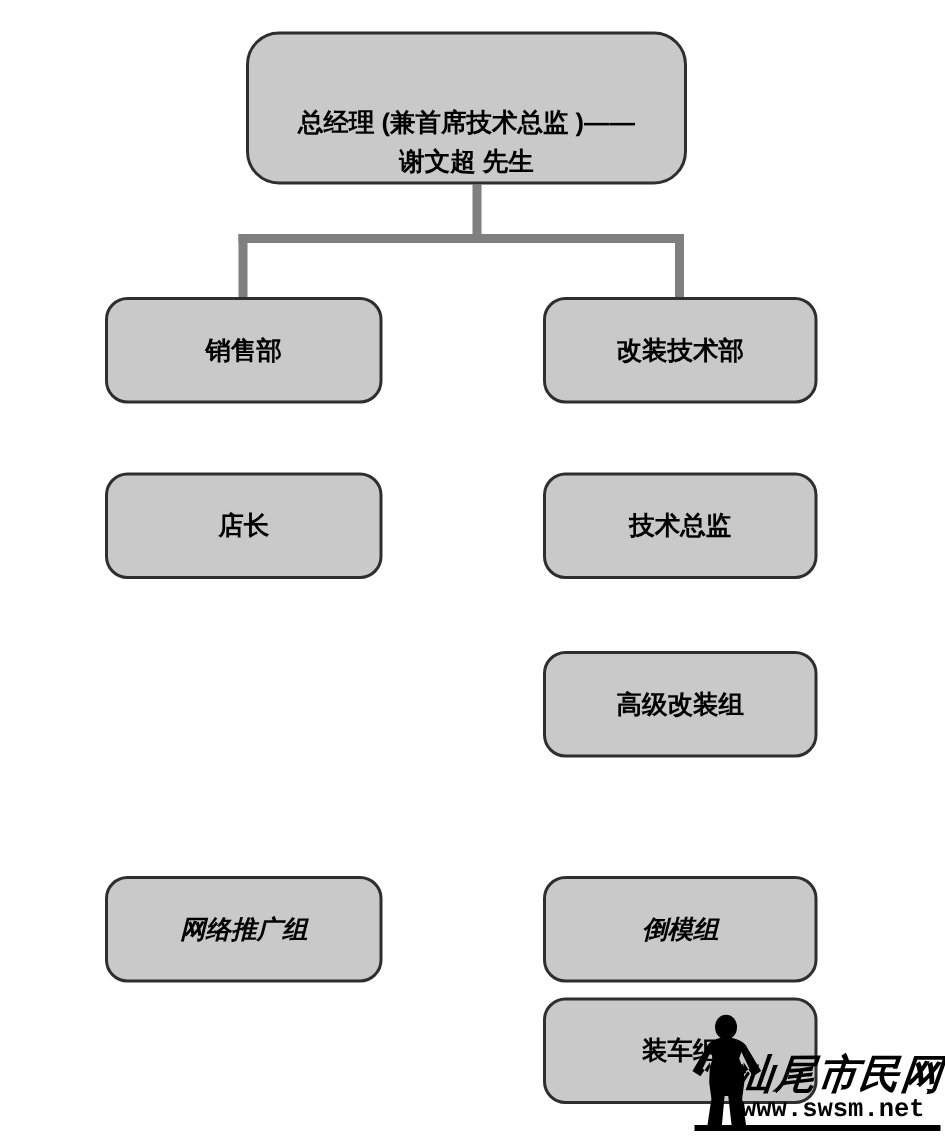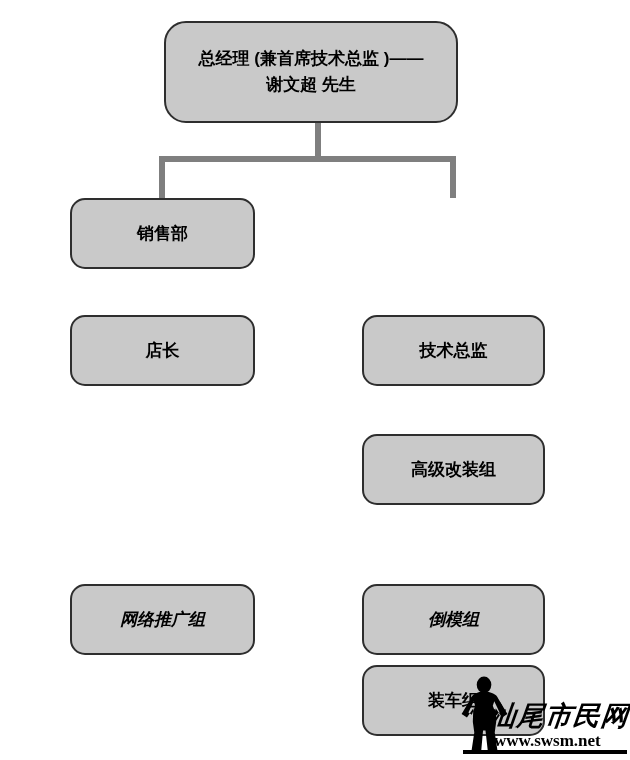--- a/index.html
+++ b/index.html
@@ -21,39 +21,39 @@
   .conn-rdrop{left:450px; top:156px; width:6px;  height:42px;}
   
   .box{
     position:absolute; box-sizing:border-box;
     background:var(--fill); border:2px solid var(--border);
     display:flex; flex-direction:column; align-items:center; justify-content:center;
     text-align:center; font-weight:bold; color:var(--text);
   }
   .box.root{
     left:164px; top:21px; width:294px; height:102px;
-    border-radius:22px; font-size:17px; line-height:26px;
+    border-radius:22px; font-size:17px; line-height:26px;justify-content:flex-end;
   }
   .box.child{height:71px; border-radius:15px; font-size:17px;}
   .col-left {left:70px;  width:185px;}
   .col-right{left:362px; width:183px;}
   .row-0{top:198px;} .row-1{top:315px;} .row-2{top:434px;} .row-3{top:584px;font-style:italic;} .row-4{top:665px;}
   
   .watermark{position:absolute; left:0; top:0; width:630px; height:760px; pointer-events:none;}
   .wm-figure{position:absolute; left:457px; top:676px; width:56px; height:78px;}
   .wm-figure path, .wm-figure ellipse{fill:var(--wm);}
   .wm-name{
     position:absolute; left:489px; top:698px; width:140px;
     font-family:"Liberation Serif","DejaVu Serif",serif;
     font-size:27px; font-weight:bold; font-style:italic;
     color:var(--wm); transform:skewX(-6deg); white-space:nowrap; letter-spacing:1px;
   }
   .wm-url{
     position:absolute; left:494px; top:731px;
-    font-family:Liberation Serif, serif;
+    font-family:Liberation Mono, monospace;
     font-size:17px; font-weight:bold; color:var(--wm); white-space:nowrap;
   }
   .wm-underline{position:absolute; left:463px; top:750px; width:164px; height:4px; background:var(--wm);}
 </style>
 </head>
 <body>
 
 <div class="canvas">
 
   <div class="conn conn-stem"></div>
@@ -69,20 +69,23 @@
   <div class="box child col-left row-0">
     <span>销售部</span>
   </div>
   <div class="box child col-left row-1">
     <span>店长</span>
   </div>
   <div class="box child col-left row-3">
     <span>网络推广组</span>
   </div>
 
+  <div class="box child col-right row-0">
+    <span>改装技术部</span>
+  </div>
   <div class="box child col-right row-1">
     <span>技术总监</span>
   </div>
   <div class="box child col-right row-2">
     <span>高级改装组</span>
   </div>
   <div class="box child col-right row-3">
     <span>倒模组</span>
   </div>
   <div class="box child col-right row-4">

